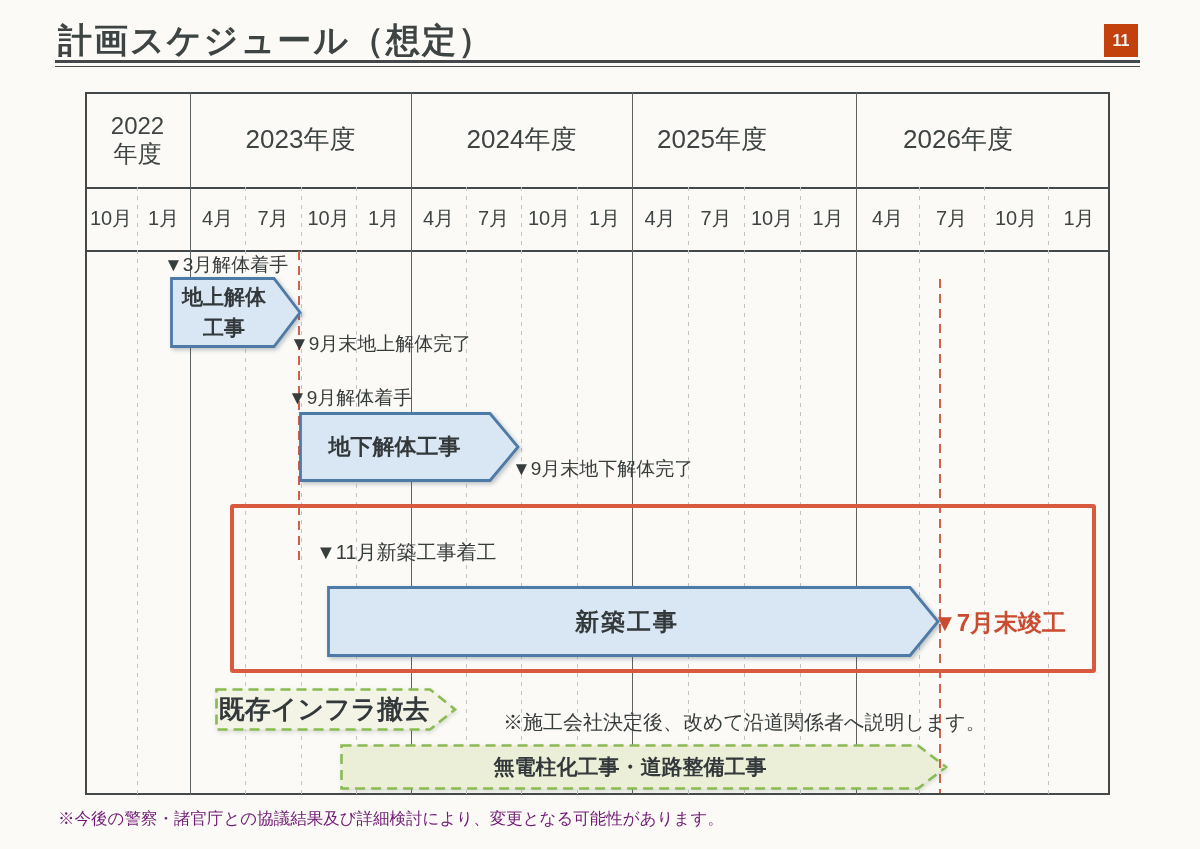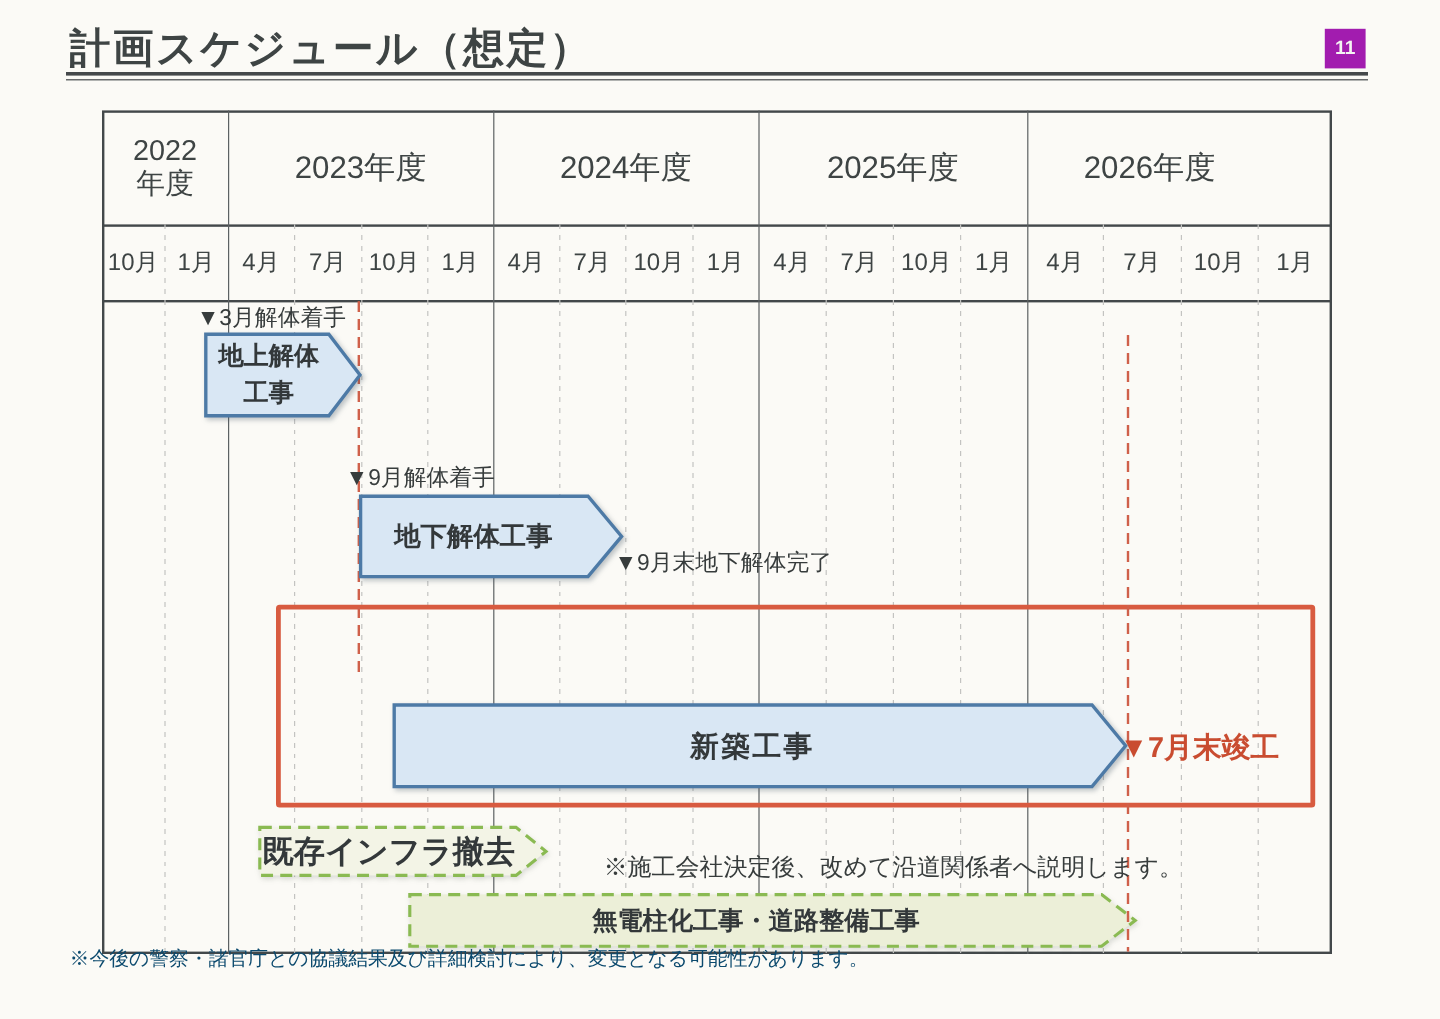--- a/index.html
+++ b/index.html
@@ -12,21 +12,21 @@
   .page-title{
     position:absolute;left:58px;top:18px;font-size:34px;font-weight:600;
     letter-spacing:2px;color:#3e4444;
   }
   .title-rule{
     position:absolute;left:55px;top:60px;width:1085px;height:3px;
     border-top:3px solid #45494b;border-bottom:1px solid #45494b;
   }
   .page-badge{
     position:absolute;left:1104px;top:24px;width:34px;height:33px;
-    background:#a21caf;color:#f4f4f2;font-size:16px;font-weight:bold;
+    background:#c2410c;color:#f4f4f2;font-size:16px;font-weight:bold;
     display:flex;align-items:center;justify-content:center;
   }
   
   .table-frame{
     position:absolute;left:85px;top:92px;width:1025px;height:703px;
     border:2px solid #43484a;box-sizing:border-box;z-index:1;
   }
   .hline{position:absolute;left:85px;width:1025px;height:0;border-top:2px solid #43484a;z-index:1;}
   .vyear{position:absolute;top:92px;height:703px;width:0;border-left:1.5px solid #5c6163;z-index:1;}
   .vmonth{
@@ -57,21 +57,21 @@
   .bar{position:absolute;z-index:5;}
   .bar svg{display:block;overflow:visible;}
   .bar .blue-shape{filter:drop-shadow(2px 2.5px 2px rgba(70,85,100,.35));}
   .bar .green-shape{filter:drop-shadow(1px 2px 2px rgba(70,85,70,.18));}
   .bar-label{
     position:absolute;display:flex;align-items:center;justify-content:center;
     font-weight:600;color:#33383a;text-align:center;z-index:6;
   }
   .note{position:absolute;z-index:7;color:#373c3c;white-space:nowrap;}
   .note.red{color:#c94c30;}
-  .footnote{position:absolute;left:58px;top:788px;font-size:16.5px;color:#0c4a6e;z-index:7;white-space:nowrap;}
+  .footnote{position:absolute;left:58px;top:808px;font-size:16.5px;color:#701a75;z-index:7;white-space:nowrap;}
 </style>
 </head>
 <body>
 
 <div id="canvas">
 
   <div class="page-title">計画スケジュール（想定）</div>
   <div class="title-rule"></div>
   <div class="page-badge">11</div>
 
@@ -95,21 +95,21 @@
   <div class="vmonth" style="left:744px"></div>
   <div class="vmonth" style="left:800px"></div>
   <div class="vmonth" style="left:919px"></div>
   <div class="vmonth" style="left:984px"></div>
   <div class="vmonth" style="left:1048px"></div>
 
   <div class="year-cell small" style="left:85px;width:105px">2022
 年度</div>
   <div class="year-cell" style="left:190px;width:221px">2023年度</div>
   <div class="year-cell" style="left:411px;width:221px">2024年度</div>
-  <div class="year-cell" style="left:632px;width:224px">2025年度</div>
+  <div class="year-cell" style="left:600px;width:224px">2025年度</div>
   <div class="year-cell" style="left:856px;width:204px">2026年度</div>
 
   <div class="month-cell" style="left:85px;width:52px">10月</div>
   <div class="month-cell" style="left:137px;width:53px">1月</div>
   <div class="month-cell" style="left:190px;width:55px">4月</div>
   <div class="month-cell" style="left:245px;width:56px">7月</div>
   <div class="month-cell" style="left:301px;width:55px">10月</div>
   <div class="month-cell" style="left:356px;width:55px">1月</div>
   <div class="month-cell" style="left:411px;width:55px">4月</div>
   <div class="month-cell" style="left:466px;width:55px">7月</div>
@@ -158,20 +158,22 @@
   </div>
 
   <div class="bar" style="left:340px;top:744px;width:608px;height:46px;z-index:3">
     <svg class="green-shape" width="608" height="46" viewBox="0 0 608 46">
       <polygon points="1.5,1.5 578,1.5 606,23 578,44.5 1.5,44.5" fill="#ecefd8" stroke="#8aba52" stroke-width="2.6" stroke-dasharray="10,6"></polygon>
     </svg>
     <div class="bar-label" style="left:0;top:0;width:580px;height:46px;font-size:21px">無電柱化工事・道路整備工事</div>
   </div>
 
   <div class="note" style="left:164px;top:252px;font-size:19px">▼3月解体着手</div>
+  <div class="note" style="left:290px;top:331px;font-size:19px">▼9月末地上解体完了</div>
   <div class="note" style="left:288px;top:385px;font-size:19px">▼9月解体着手</div>
   <div class="note" style="left:512px;top:456px;font-size:19px">▼9月末地下解体完了</div>
+  <div class="note" style="left:316px;top:539px;font-size:20px">▼11月新築工事着工</div>
   <div class="note red" style="left:933px;top:607px;font-size:24px;font-weight:600">▼7月末竣工</div>
   <div class="note" style="left:503px;top:709px;font-size:20px">※施工会社決定後、改めて沿道関係者へ説明します。</div>
 
   <div class="footnote">※今後の警察・諸官庁との協議結果及び詳細検討により、変更となる可能性があります。</div>
 
 </div>
 
 </body></html>

